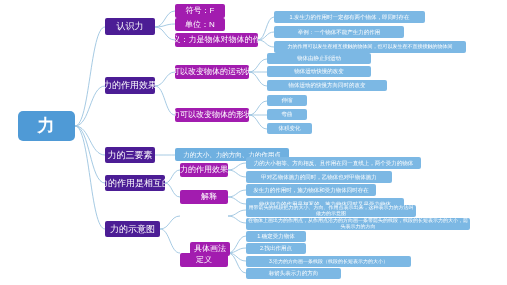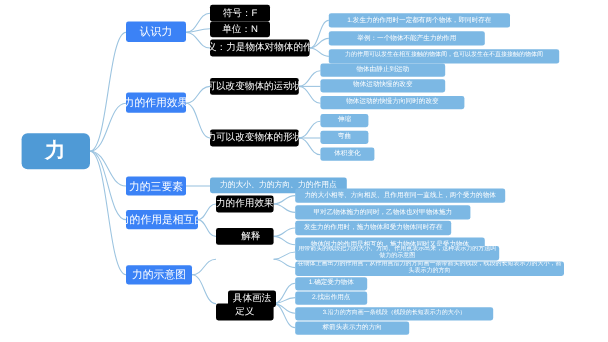--- a/index.html
+++ b/index.html
@@ -26,22 +26,22 @@
     overflow:hidden;
     white-space:nowrap;
   }
   .root{
     background:#4f9ad6;
     border-radius:5px;
     font-size:17px;
     font-weight:bold;
     letter-spacing:1px;
   }
-  .lvl1{background:#3b82f6;font-size:9px;}
-  .lvl2{background:#000000;font-size:8px;}
+  .lvl1{background:#4c1d95;font-size:9px;}
+  .lvl2{background:#a21caf;font-size:8px;}
   .lvl3{background:#6fb0e0;font-size:6.5px;}
   .lvl4{background:#7cb8e4;font-size:5.5px;white-space:normal;}
   .lvl4.tight{font-size:5px;}
 </style>
 </head>
 <body>
 
 <div id="stage">
 
   <svg class="links" viewBox="0 0 507 285">

